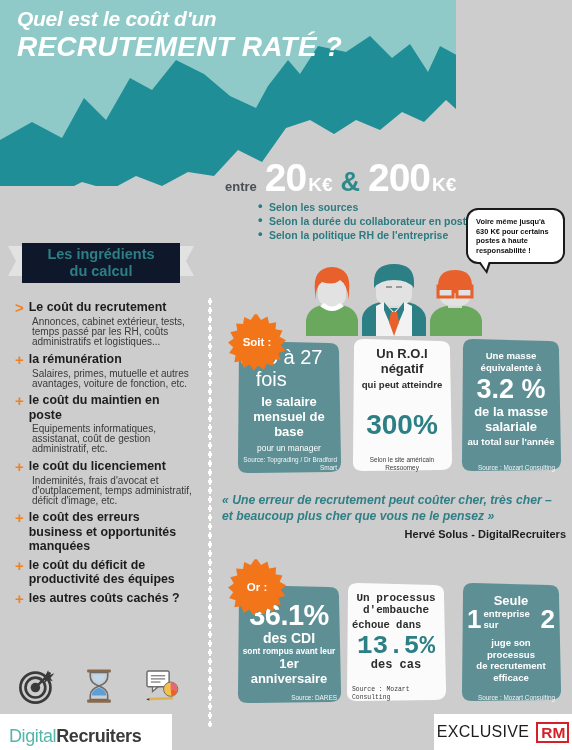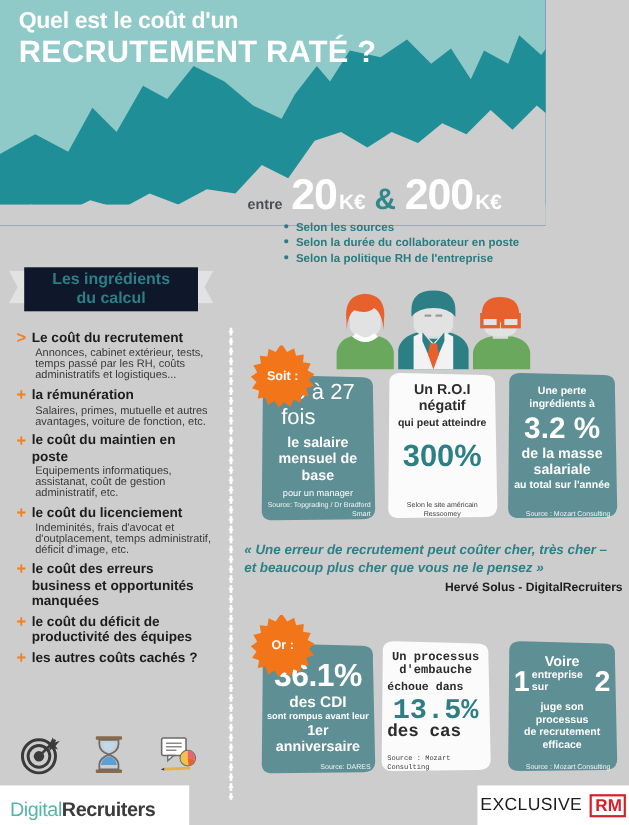--- a/index.html
+++ b/index.html
@@ -4,21 +4,21 @@
 <style>
   * { margin:0; padding:0; box-sizing:border-box; }
   body {
     width:572px; height:750px; overflow:hidden;
     font-family:"Liberation Sans", sans-serif;
     background:#cfcfcf; position:relative;
   }
   .page { position:relative; width:572px; height:750px; overflow:hidden; background:#cdcdcd; }
 
   
-  .header { position:absolute; left:0; top:0; width:496px; height:205px; background:#4c1d95; overflow:hidden; }
+  .header { position:absolute; left:0; top:0; width:456px; height:205px; background:#d946ef; overflow:hidden;font-style:italic; }
   .header svg { position:absolute; left:0; top:0; }
   .title-wrap { position:absolute; left:17px; top:8px; z-index:6; }
   .title-1 { color:#fff; font-size:21px; font-weight:bold; letter-spacing:-0.3px; line-height:1.05; }
   .title-2 { color:#fff; font-size:28px; font-weight:bold; letter-spacing:0.2px; line-height:1.05; margin-top:2px; }
 
   
   .entre-row { position:absolute; left:225px; top:158px; z-index:7; display:flex; align-items:baseline; }
   .entre-lbl { color:#4b4f55; font-size:13px; font-weight:bold; margin-right:8px; }
   .big-amt { color:#ffffff; font-size:39px; font-weight:bold; line-height:1; letter-spacing:-1px; }
   .ke { color:#ffffff; font-size:19px; font-weight:bold; margin-left:2px; }
@@ -126,20 +126,27 @@
     <span class="big-amt">200</span>
     <span class="ke">K€</span>
   </div>
 
   <ul class="bullets">
     <li>Selon les sources</li>
     <li>Selon la durée du collaborateur en poste</li>
     <li>Selon la politique RH de l'entreprise</li>
   </ul>
 
+  <div class="bubble">
+    <div class="bubble-body">
+      <p>Voire même jusqu'à 630 K€ pour certains postes à haute responsabilité !</p>
+    </div>
+    <div class="bubble-tail"></div>
+    <div class="bubble-tail-in"></div>
+  </div>
 
   <svg class="people" viewBox="0 0 196 74">
 
     <path d="M6 74 L6 58 Q8 46 22 43 L42 43 Q56 46 58 58 L58 74 Z" fill="#6aa85e"></path>
     <rect x="25" y="34" width="14" height="12" fill="#d9d9d9"></rect>
     <path d="M18 24 Q18 8 32 8 Q46 8 46 24 L46 34 Q46 44 32 44 Q18 44 18 34 Z" fill="#e2e2e2"></path>
     <path d="M15 30 Q12 6 32 5 Q52 6 49 30 L49 38 Q47 22 40 18 Q34 24 22 20 Q16 24 15 38 Z" fill="#e8602c"></path>
     <path d="M24 41 Q32 48 40 41 L44 44 Q32 54 20 44 Z" fill="#ffffff"></path>
 
     <path d="M62 74 L62 56 Q64 44 80 40 L108 40 Q124 44 126 56 L126 74 Z" fill="#2c7f85"></path>
@@ -250,33 +257,33 @@
 
   <div class="card white" style="left:350px;top:336px;width:104px;height:142px;">
     <svg width="104" height="142" viewBox="0 0 104 142" style="position:absolute;inset:0">
       <path d="M4 14 Q3 3 14 3 L90 5 Q101 5 100 16 L102 122 Q103 134 91 134 L13 135 Q2 135 3 124 Z" fill="#fbfbfb"></path>
     </svg>
     <div class="inner" style="">
       <div style="text-align:center;">
         <div class="c-mid">Un R.O.I</div>
         <div class="c-mid">négatif</div>
         <div class="c-sm" style="margin-top:3px;">qui peut atteindre</div>
-        <div style="color:#2c7f85;font-size:28px;font-weight:bold;line-height:32px;margin-top:8px;">300%</div>
+        <div style="color:#2c7f85;font-size:28px;font-weight:bold;line-height:32px;margin-top:18px;">300%</div>
       </div>
       <div class="src" style="text-align:center;">Selon le site américain Ressoomey</div>
     </div>
   </div>
 
   <div class="card teal" style="left:459px;top:336px;width:104px;height:142px;">
     <svg width="104" height="142" viewBox="0 0 104 142" style="position:absolute;inset:0">
       <path d="M4 14 Q3 3 14 3 L90 5 Q101 5 100 16 L102 122 Q103 134 91 134 L13 135 Q2 135 3 124 Z" fill="#5d8f95"></path>
     </svg>
     <div class="inner" style="padding-top:14px;">
       <div style="text-align:center;">
-        <div class="c-sm">Une perte ingrédients à</div>
+        <div class="c-sm">Une masse équivalente à</div>
         <div style="font-size:27px;font-weight:bold;line-height:30px;margin-top:1px;">3.2 %</div>
         <div class="c-mid">de la masse</div>
         <div class="c-mid">salariale</div>
         <div class="c-sm" style="margin-top:2px;">au total sur l'année</div>
       </div>
       <div class="src">Source : Mozart Consulting</div>
     </div>
   </div>
 
   <div class="quote">
@@ -310,31 +317,31 @@
     <svg width="104" height="128" viewBox="0 0 104 128" style="position:absolute;inset:0">
       <path d="M4 14 Q3 3 14 3 L90 5 Q101 5 100 16 L102 108 Q103 120 91 120 L13 121 Q2 121 3 110 Z" fill="#fbfbfb"></path>
     </svg>
     <div class="inner" style="padding-top:13px;">
       <div style="text-align:center;">
         <div class="c-sm" style="font-size:11px;">Un processus</div>
         <div class="c-sm" style="font-size:11px;">d'embauche</div>
       </div>
       <div class="c-sm" style="font-size:10.5px;margin-top:4px;">échoue dans</div>
       <div style="color:#2c7f85;font-size:26px;font-weight:bold;line-height:28px;text-align:center;">13.5%</div>
-      <div class="c-sm" style="text-align:left;font-size:16px;">des cas</div>
+      <div class="c-sm" style="text-align:center;font-size:12px;">des cas</div>
       <div class="src left">Source : Mozart Consulting</div>
     </div>
   </div>
 
   <div class="card teal" style="left:459px;top:580px;width:104px;height:128px;">
     <svg width="104" height="128" viewBox="0 0 104 128" style="position:absolute;inset:0">
       <path d="M4 14 Q3 3 14 3 L90 5 Q101 5 100 16 L102 108 Q103 120 91 120 L13 121 Q2 121 3 110 Z" fill="#5d8f95"></path>
     </svg>
     <div class="inner" style="padding-top:13px;">
-      <div class="c-mid" style="text-align:center;">Voire</div>
+      <div class="c-mid" style="text-align:center;">Seule</div>
       <div style="display:flex;align-items:center;justify-content:center;margin-top:-2px;">
         <span style="font-size:26px;font-weight:bold;line-height:26px;">1</span>
         <span class="c-sm" style="margin:0 2px;">entreprise sur</span>
         <span style="font-size:26px;font-weight:bold;line-height:26px;">2</span>
       </div>
       <div style="text-align:center;margin-top:5px;">
         <div class="c-sm">juge son processus</div>
         <div class="c-sm">de recrutement</div>
         <div class="c-sm">efficace</div>
       </div>

